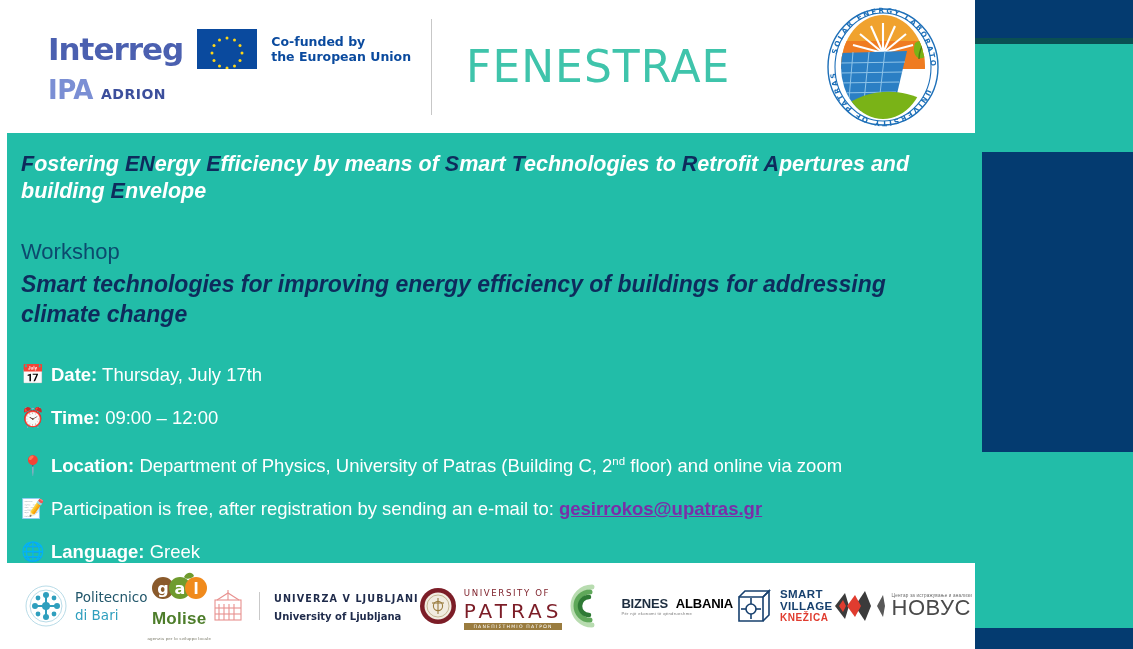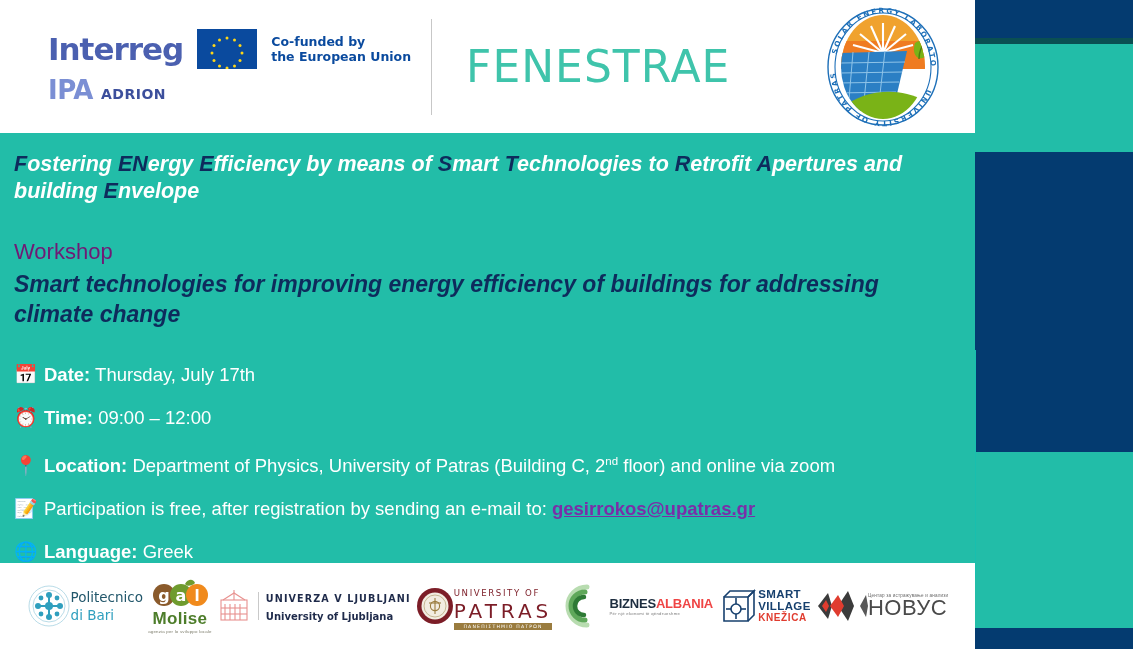--- a/index.html
+++ b/index.html
@@ -129,42 +129,42 @@
   .sel-logo {
     width: 128px;
     height: 120px;
     flex: none;
     position: relative;
   }
 
   
   .body-panel {
     position: absolute;
-    left: 0; top: 133px;
+    left: 7px; top: 133px;
     width: 975px;
     height: 430px;
     background: #22bda8;
     box-sizing: border-box;
     padding: 12px 22px 0 14px;
     color: #ffffff;
   }
   .proj-title {
     font-size: 21.5px;
     font-weight: bold;
     font-style: italic;
     line-height: 27px;
     color: #ffffff;
     margin: 6px 0 0 0;
   }
   .proj-title .cap { color: #0e2b5c; }
 
   .workshop-label {
     font-size: 22px;
     font-weight: normal;
-    color: #701a75;
+    color: #0c4a6e;
     margin: 34px 0 0 0;
     line-height: 26px;
   }
   .workshop-title {
     font-size: 23px;
     font-weight: bold;
     font-style: italic;
     color: #0e2b5c;
     line-height: 30px;
     margin: 4px 0 0 0;
@@ -207,21 +207,21 @@
     background: #ffffff;
     display: flex;
     align-items: center;
     justify-content: space-around;
     box-sizing: border-box;
     padding: 0 24px;
   }
   .flogo {
     display: flex;
     align-items: center;
-    gap: 0;
+    gap: 7px;
     flex: none;
   }
   .flogo-txt {
     font-family: "DejaVu Sans", sans-serif;
     line-height: 1.12;
     white-space: nowrap;
   }
 
   
   .polibari-t1 { font-size: 13.5px; color: #22576b; }
@@ -245,21 +245,21 @@
   .patras-t2 { font-size: 20px; color: #7c1d27; letter-spacing: 4px; }
   .patras-t3 {
     font-size: 4.6px; color: #ffffff; background: #9a7c3f;
     letter-spacing: 1.2px; padding: 1px 2px; text-align: center;
   }
 
   
   .biz-wrap { display: flex; flex-direction: column; align-items: flex-start; }
   .biz-main { font-size: 13px; font-weight: bold; letter-spacing: -0.2px; }
   .biz-b { color: #1d2d3f; }
-  .biz-a { color: #ef4444; }
+  .biz-a { color: #000000; margin-left: 8px; }
   .biz-sub { font-size: 4.2px; color: #7a7a7a; letter-spacing: 0.3px; }
 
   
   .sv-wrap { display: flex; flex-direction: column; line-height: 1.02; }
   .sv-1 { font-size: 11.5px; font-weight: bold; color: #17406e; letter-spacing: 0.4px; }
   .sv-2 { font-size: 11.5px; font-weight: bold; color: #17406e; letter-spacing: 0.4px; }
   .sv-3 { font-size: 10px; font-weight: bold; color: #e03c2f; letter-spacing: 0.6px; }
 
   
   .novus-wrap { display: flex; flex-direction: column; }

